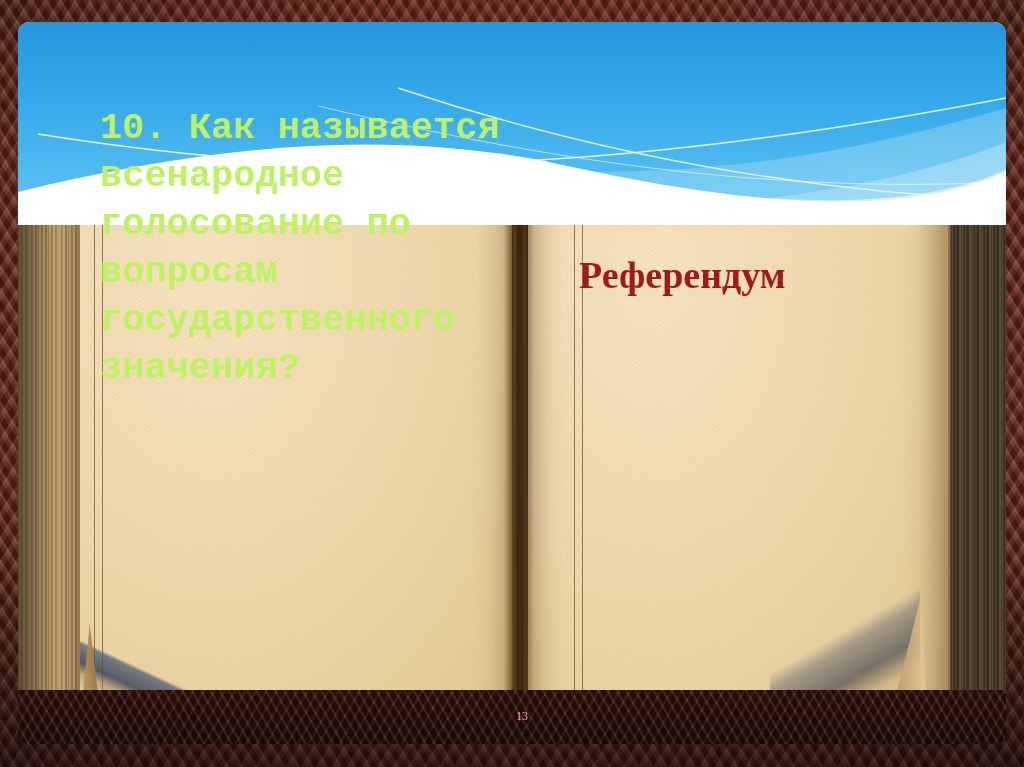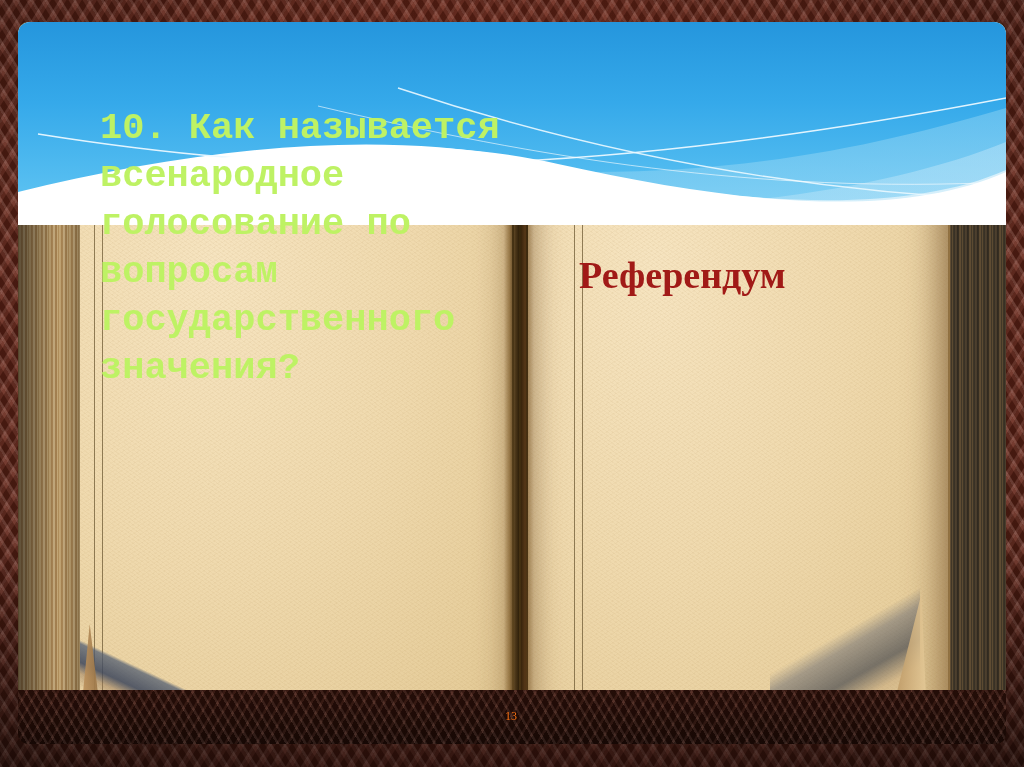--- a/index.html
+++ b/index.html
@@ -162,22 +162,22 @@
     font-family:"Liberation Serif",serif;
     letter-spacing:.3px;z-index:7;
     text-shadow:0 0 1px rgba(255,255,255,.35);
   }
   .ans-value{
     position:absolute;left:579px;top:253px;
     font-size:38px;font-weight:bold;color:#a11a17;
     font-family:"Liberation Serif",serif;z-index:7;
   }
   .page-no{
-    position:absolute;left:505px;top:709px;
-    font-size:12px;color:#f97316;font-family:"Liberation Serif",serif;
+    position:absolute;left:516px;top:709px;
+    font-size:12px;color:#f9a8d4;font-family:"Liberation Serif",serif;
     z-index:7;
   }
 </style>
 </head>
 <body>
 
 <div id="slide">
 
   <div class="frame"></div>
 

